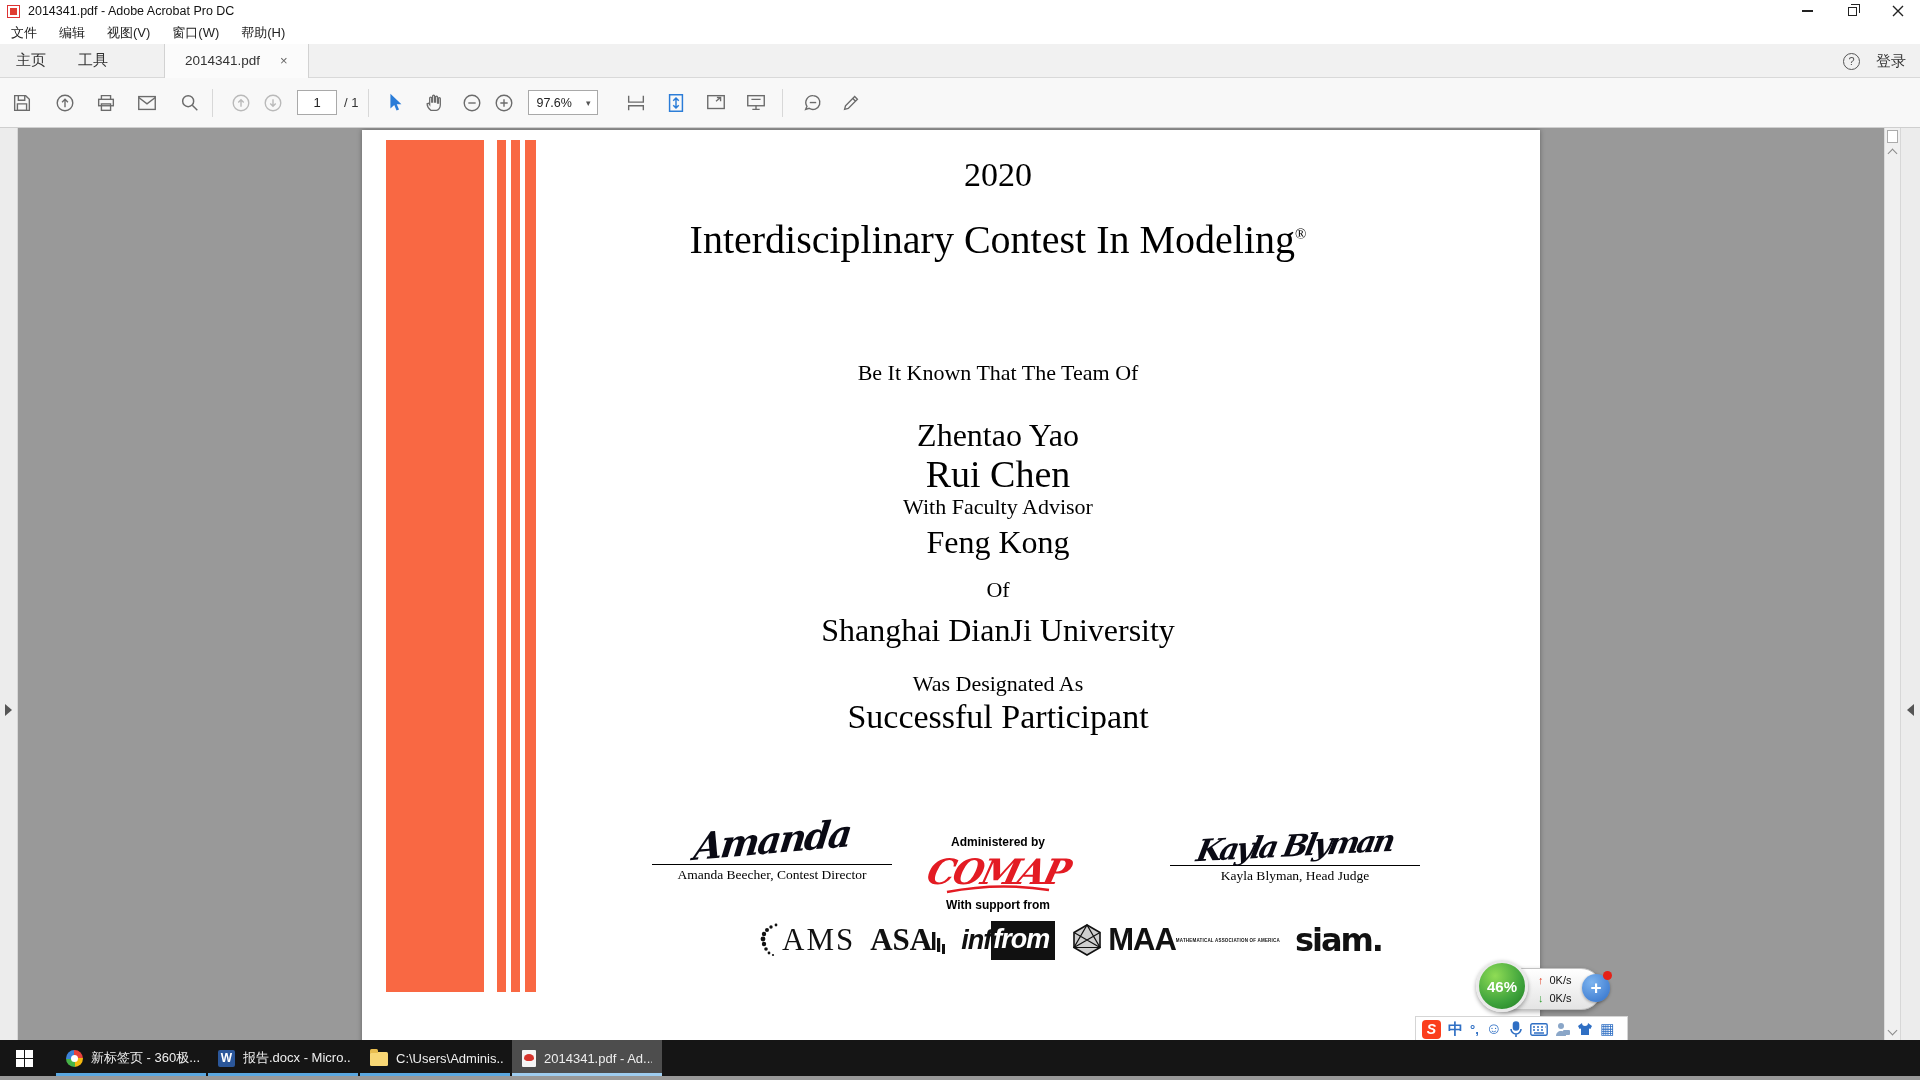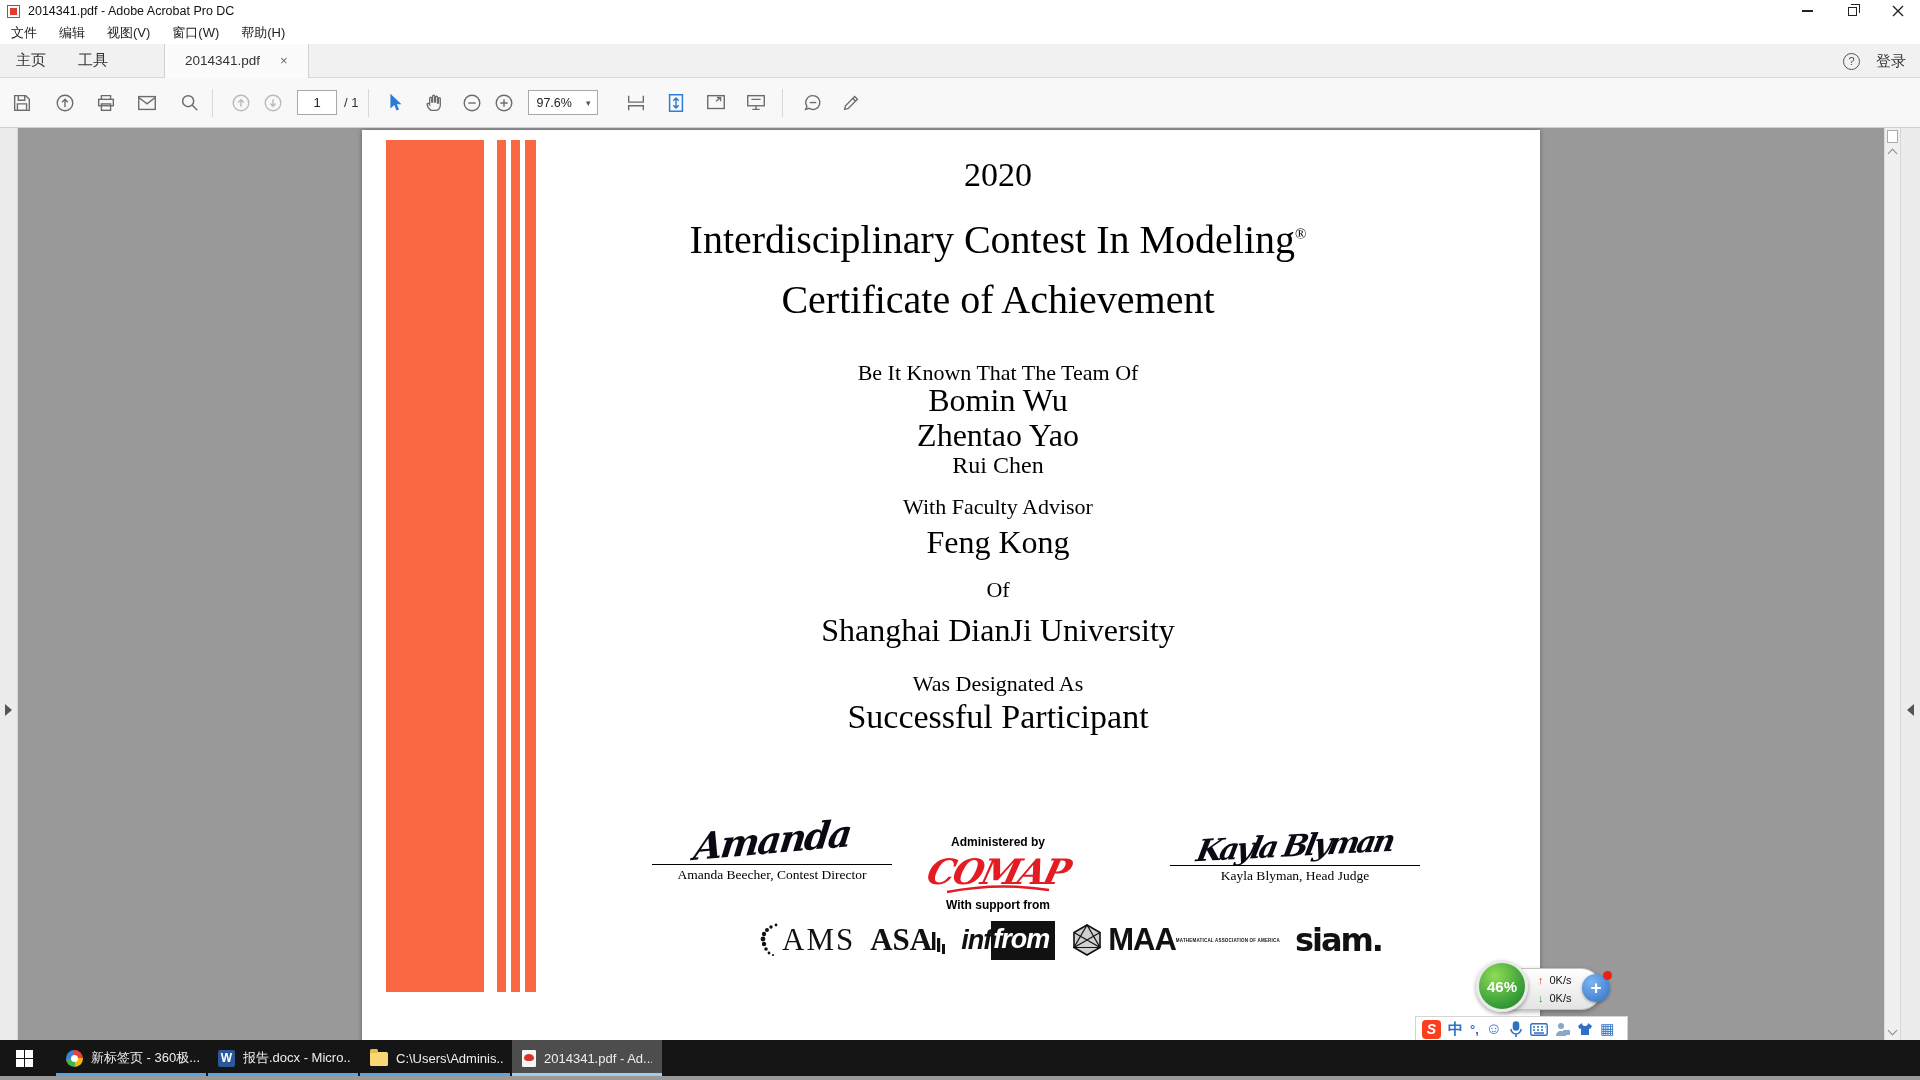--- a/index.html
+++ b/index.html
@@ -59,21 +59,21 @@
   .bar-s3 { position:absolute; left:163px; top:10px; width:11px; height:852px; background:#F96843; }
   .cert-text { position:absolute; left:94px; top:0; width:1084px; height:920px; font-family:"Liberation Serif","DejaVu Serif",serif; color:#000; text-align:center; }
   .cl { position:absolute; left:0; right:0; }
   .cl-year   { top:26px;  font-size:34px; }
   .cl-title  { top:86px;  font-size:40px; }
   .cl-title sup { font-size:15px; }
   .cl-sub    { top:146px; font-size:40px; }
   .cl-known  { top:222px; font-size:22px;margin-top:8px; }
   .cl-n1     { top:252px; font-size:32px; }
   .cl-n2     { top:287px; font-size:32px; }
-  .cl-n3     { top:322px; font-size:24px; }
+  .cl-n3     { top:322px; font-size:38px; }
   .cl-adv    { top:364px; font-size:22px; }
   .cl-advn   { top:394px; font-size:32px; }
   .cl-of     { top:447px; font-size:22px; }
   .cl-univ   { top:482px; font-size:32px; }
   .cl-desig  { top:541px; font-size:22px; }
   .cl-award  { top:568px; font-size:34px; }
 
   
   .sig-left { position:absolute; left:290px; top:688px; width:240px; text-align:center; }
   .sig-right { position:absolute; left:808px; top:698px; width:250px; text-align:center; }
@@ -295,23 +295,21 @@
   <div class="canvas">
     <div class="page">
       <div class="bar-wide"></div>
       <div class="bar-s1"></div>
       <div class="bar-s2"></div>
       <div class="bar-s3"></div>
 
       <div class="cert-text">
         <div class="cl cl-year">2020</div>
         <div class="cl cl-title"><span>Interdisciplinary Contest In Modeling</span><sup>®</sup></div>
-        <div class="cl cl-sub">Certificate of Achievement</div>
         <div class="cl cl-known">Be It Known That The Team Of</div>
-        <div class="cl cl-n1">Bomin Wu</div>
         <div class="cl cl-n2">Zhentao Yao</div>
         <div class="cl cl-n3">Rui Chen</div>
         <div class="cl cl-advn">Feng Kong</div>
         <div class="cl cl-adv">With Faculty Advisor</div>
         <div class="cl cl-of">Of</div>
         <div class="cl cl-univ">Shanghai DianJi University</div>
         <div class="cl cl-desig">Was Designated As</div>
         <div class="cl cl-award">Successful Participant</div>
       </div>
 

